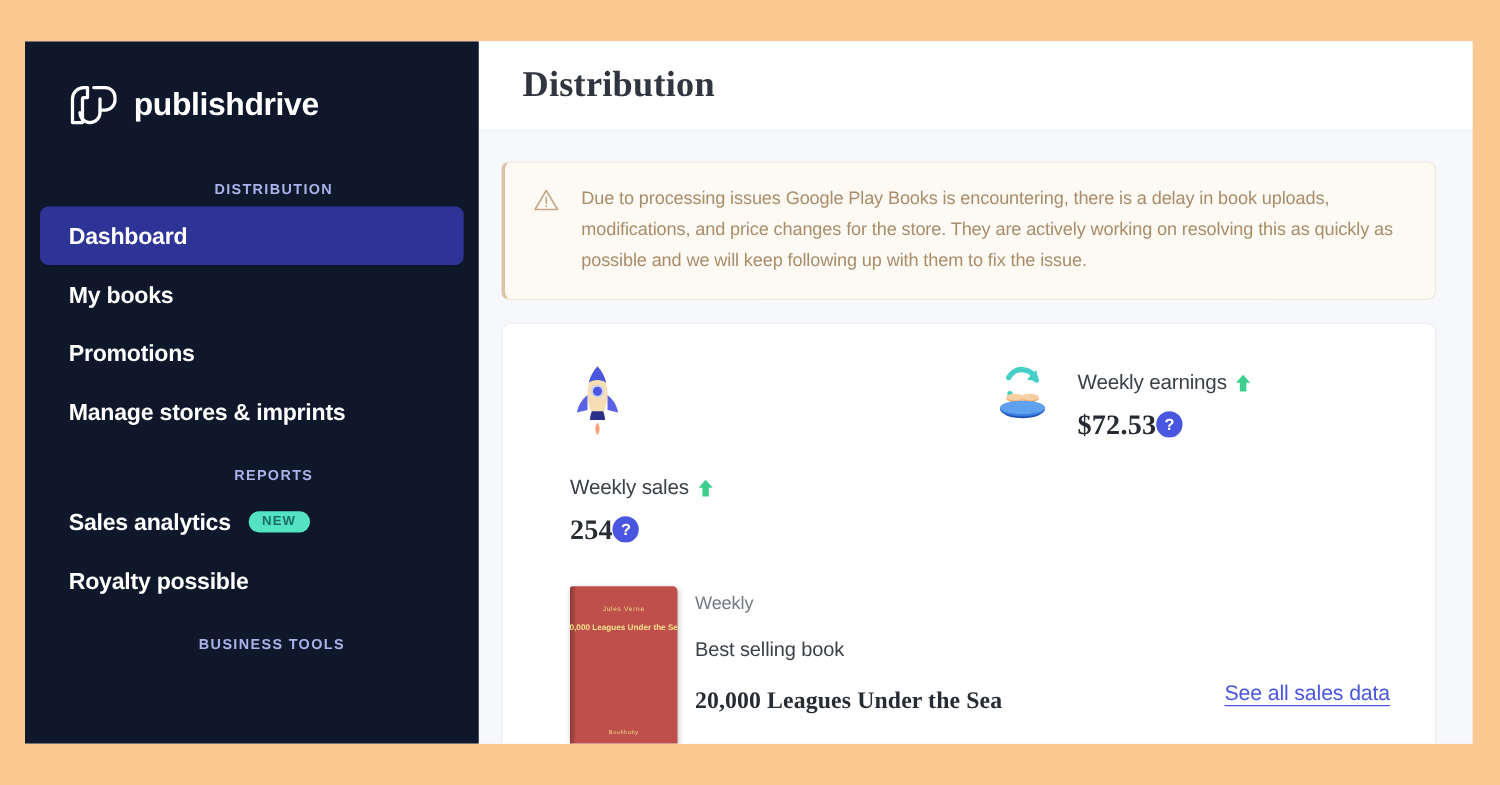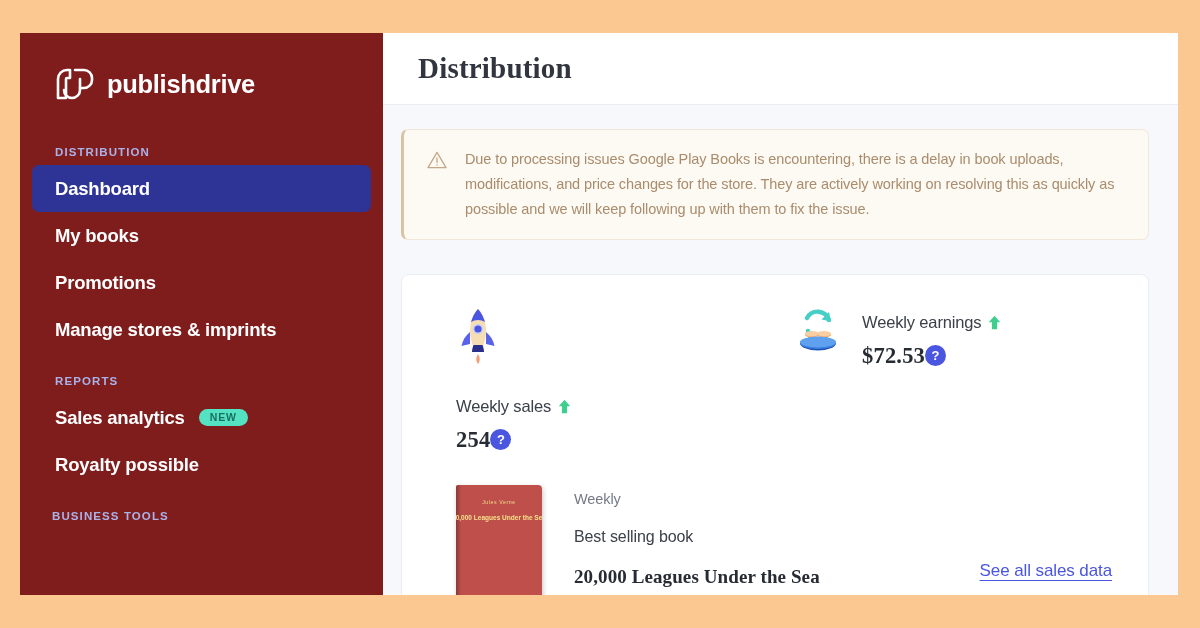--- a/index.html
+++ b/index.html
@@ -25,24 +25,25 @@
     height: 562px;
     display: flex;
     overflow: hidden;
     background: #f7f8fb;
   }
 
   
   .sidebar {
     width: 363px;
     flex: 0 0 363px;
-    background: #7f1d1d;
+    background: #0f172a;
     padding: 0;
     position: relative;
     overflow: hidden;
+    text-align: center;
   }
 
   .brand {
     display: flex;
     align-items: center;
     gap: 12px;
     padding: 24px 0 0 35px;
     height: 78px;
   }
   .brand-mark { width: 40px; height: 34px; flex: 0 0 40px; }
@@ -132,21 +133,21 @@
   .alert {
     background: #fdfaf4;
     border: 1px solid #f0e7d8;
     border-left: 3px solid #d9c3a4;
     border-radius: 7px;
     padding: 17px 20px 17px 22px;
     display: flex;
     gap: 17px;
     align-items: flex-start;
     width: 748px;
-    margin-bottom: 34px;
+    margin-bottom: 18px;
   }
   .alert-icon { flex: 0 0 22px; margin-top: 2px; }
   .alert-text {
     color: #a98c6b;
     font-size: 14.5px;
     line-height: 1.72;
     letter-spacing: -0.1px;
   }
 
   
@@ -206,21 +207,21 @@
     display: flex;
     align-items: center;
     justify-content: center;
     cursor: pointer;
     line-height: 1;
   }
 
   
   .bestseller {
     display: flex;
-    gap: 32px;
+    gap: 14px;
     margin-top: 32px;
     padding-left: 18px;
   }
   .book-cover {
     width: 86px;
     height: 133px;
     flex: 0 0 86px;
     background: #bf4f4a;
     border-radius: 2px 4px 4px 2px;
     box-shadow: 1px 2px 5px rgba(0,0,0,0.22);

